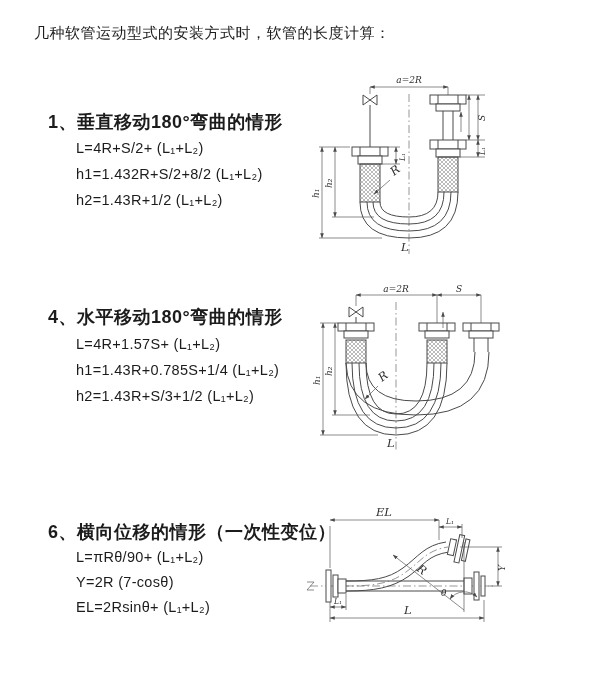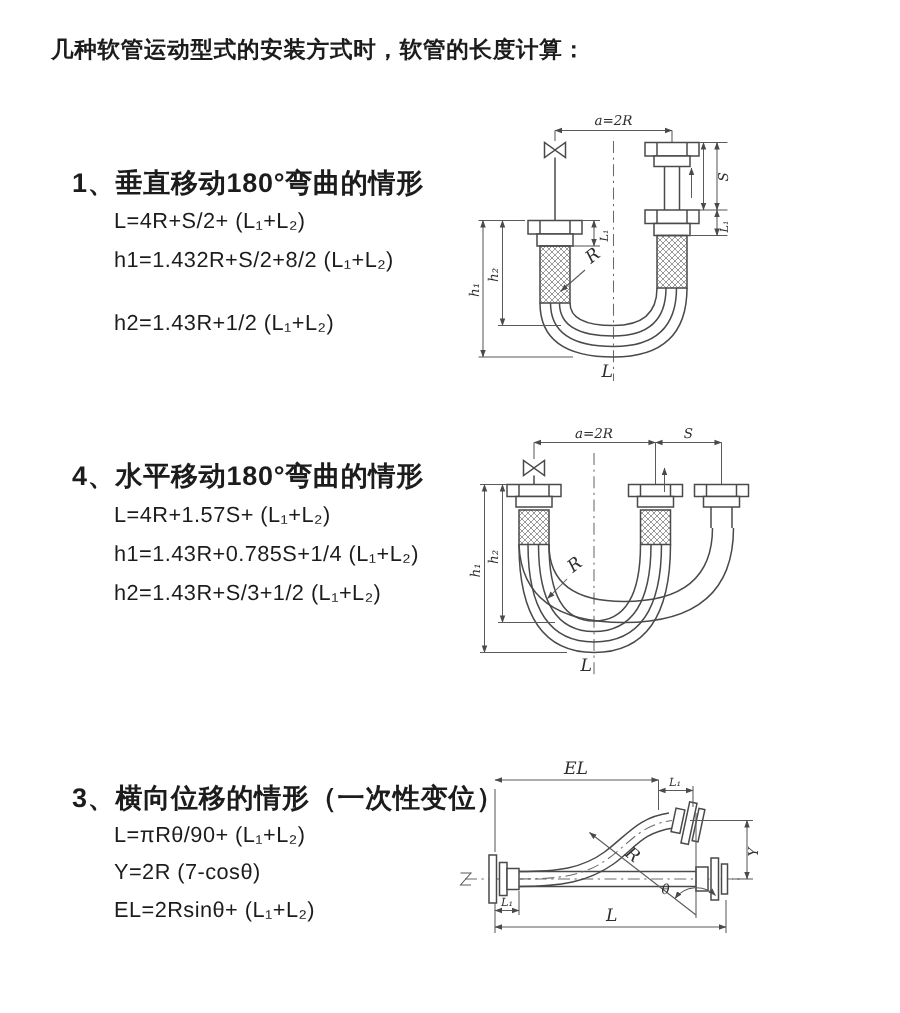--- a/index.html
+++ b/index.html
@@ -1,49 +1,49 @@
 <!DOCTYPE html>
 <html><head>
 <meta charset="utf-8">
 <style>
   html,body{margin:0;padding:0;}
   body{
     width:600px;height:675px;background:#ffffff;position:relative;overflow:hidden;
     font-family:"Liberation Sans","DejaVu Sans",sans-serif;color:#1c1c1c;
   }
   .abs{position:absolute;}
-  .title{left:34px;top:24px;font-size:15px;font-weight:bold;letter-spacing:.5px;}
+  .title{left:34px;top:24px;font-size:15px;font-weight:normal;letter-spacing:.5px;}
   .heading{left:48px;font-size:18px;font-weight:bold;letter-spacing:.5px;}
   .formula{left:76px;font-size:14.5px;letter-spacing:.3px;}
   svg{position:absolute;overflow:visible;}
   svg .s{stroke:#4a4a4a;fill:none;stroke-width:1;}
   svg .d{stroke:#5a5a5a;fill:none;stroke-width:.7;}
   svg .cl{stroke:#6a6a6a;fill:none;stroke-width:.7;stroke-dasharray:8 3 1.5 3;}
   svg .fl{fill:#ffffff;stroke:#4a4a4a;stroke-width:1;}
   svg text.dl{font:italic 9px "DejaVu Serif","Liberation Serif",serif;fill:#2e2e2e;}
   svg text.bg{font-size:11.5px;}
   svg text.sm{font-size:7.5px;}
   svg .mk{fill:#4a4a4a;stroke:none;}
 </style>
 </head>
 <body>
 
 <div class="abs title">几种软管运动型式的安装方式时，软管的长度计算：</div>
 
 <div class="abs heading" style="top:110px">1、垂直移动180°弯曲的情形</div>
 <div class="abs formula" style="top:140px">L=4R+S/2+ (L₁+L₂)</div>
 <div class="abs formula" style="top:166px">h1=1.432R+S/2+8/2 (L₁+L₂)</div>
-<div class="abs formula" style="top:208px">h2=1.43R+1/2 (L₁+L₂)</div>
+<div class="abs formula" style="top:192px">h2=1.43R+1/2 (L₁+L₂)</div>
 
 <div class="abs heading" style="top:305px">4、水平移动180°弯曲的情形</div>
 <div class="abs formula" style="top:336px">L=4R+1.57S+ (L₁+L₂)</div>
 <div class="abs formula" style="top:362px">h1=1.43R+0.785S+1/4 (L₁+L₂)</div>
 <div class="abs formula" style="top:388px">h2=1.43R+S/3+1/2 (L₁+L₂)</div>
 
-<div class="abs heading" style="top:520px">3、横向位移的情形（一次性变位）</div>
+<div class="abs heading" style="top:520px">6、横向位移的情形（一次性变位）</div>
 <div class="abs formula" style="top:549px">L=πRθ/90+ (L₁+L₂)</div>
 <div class="abs formula" style="top:574px">Y=2R (7-cosθ)</div>
 <div class="abs formula" style="top:599px">EL=2Rsinθ+ (L₁+L₂)</div>
 
 <svg style="left:306px;top:70px" width="280" height="192" viewBox="0 0 280 192">
   <defs>
     <marker id="m1" viewBox="0 0 10 10" refX="9" refY="5" markerWidth="7.5" markerHeight="7.5" orient="auto-start-reverse">
       <path class="mk" d="M0,1.5 L9.5,5 L0,8.5 z"></path>
     </marker>
     <pattern id="p1" patternUnits="userSpaceOnUse" width="4" height="4">

